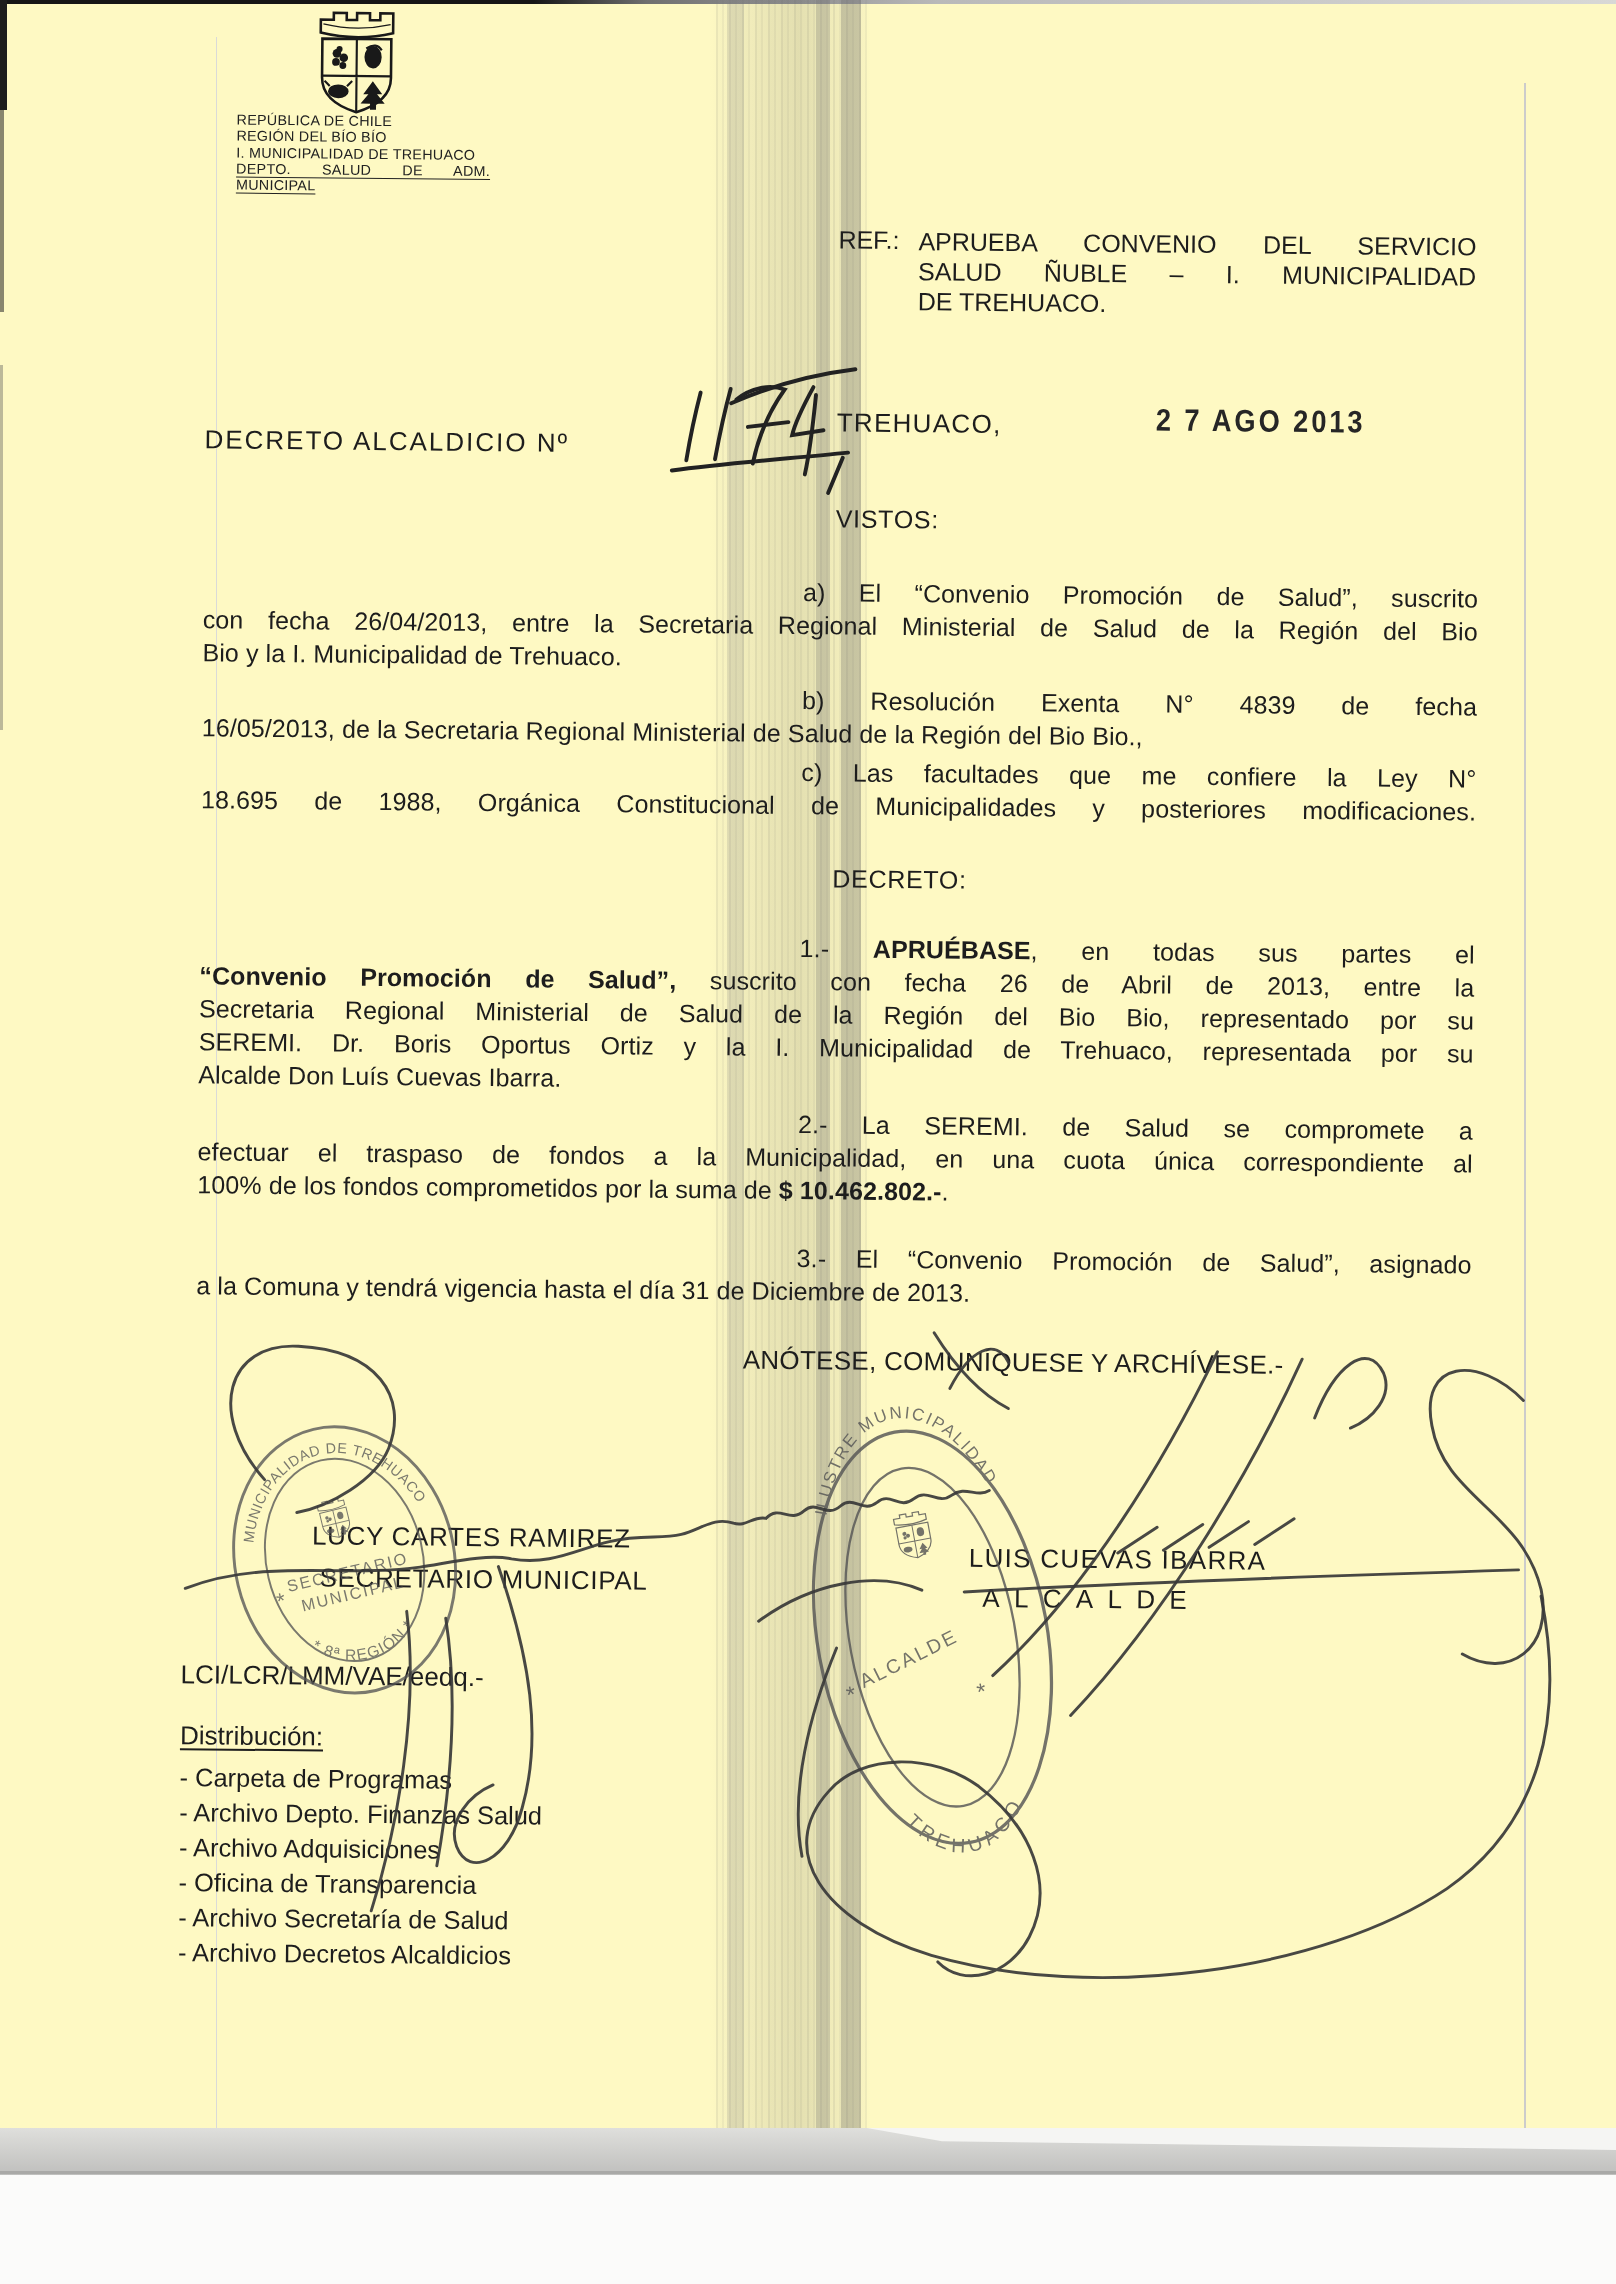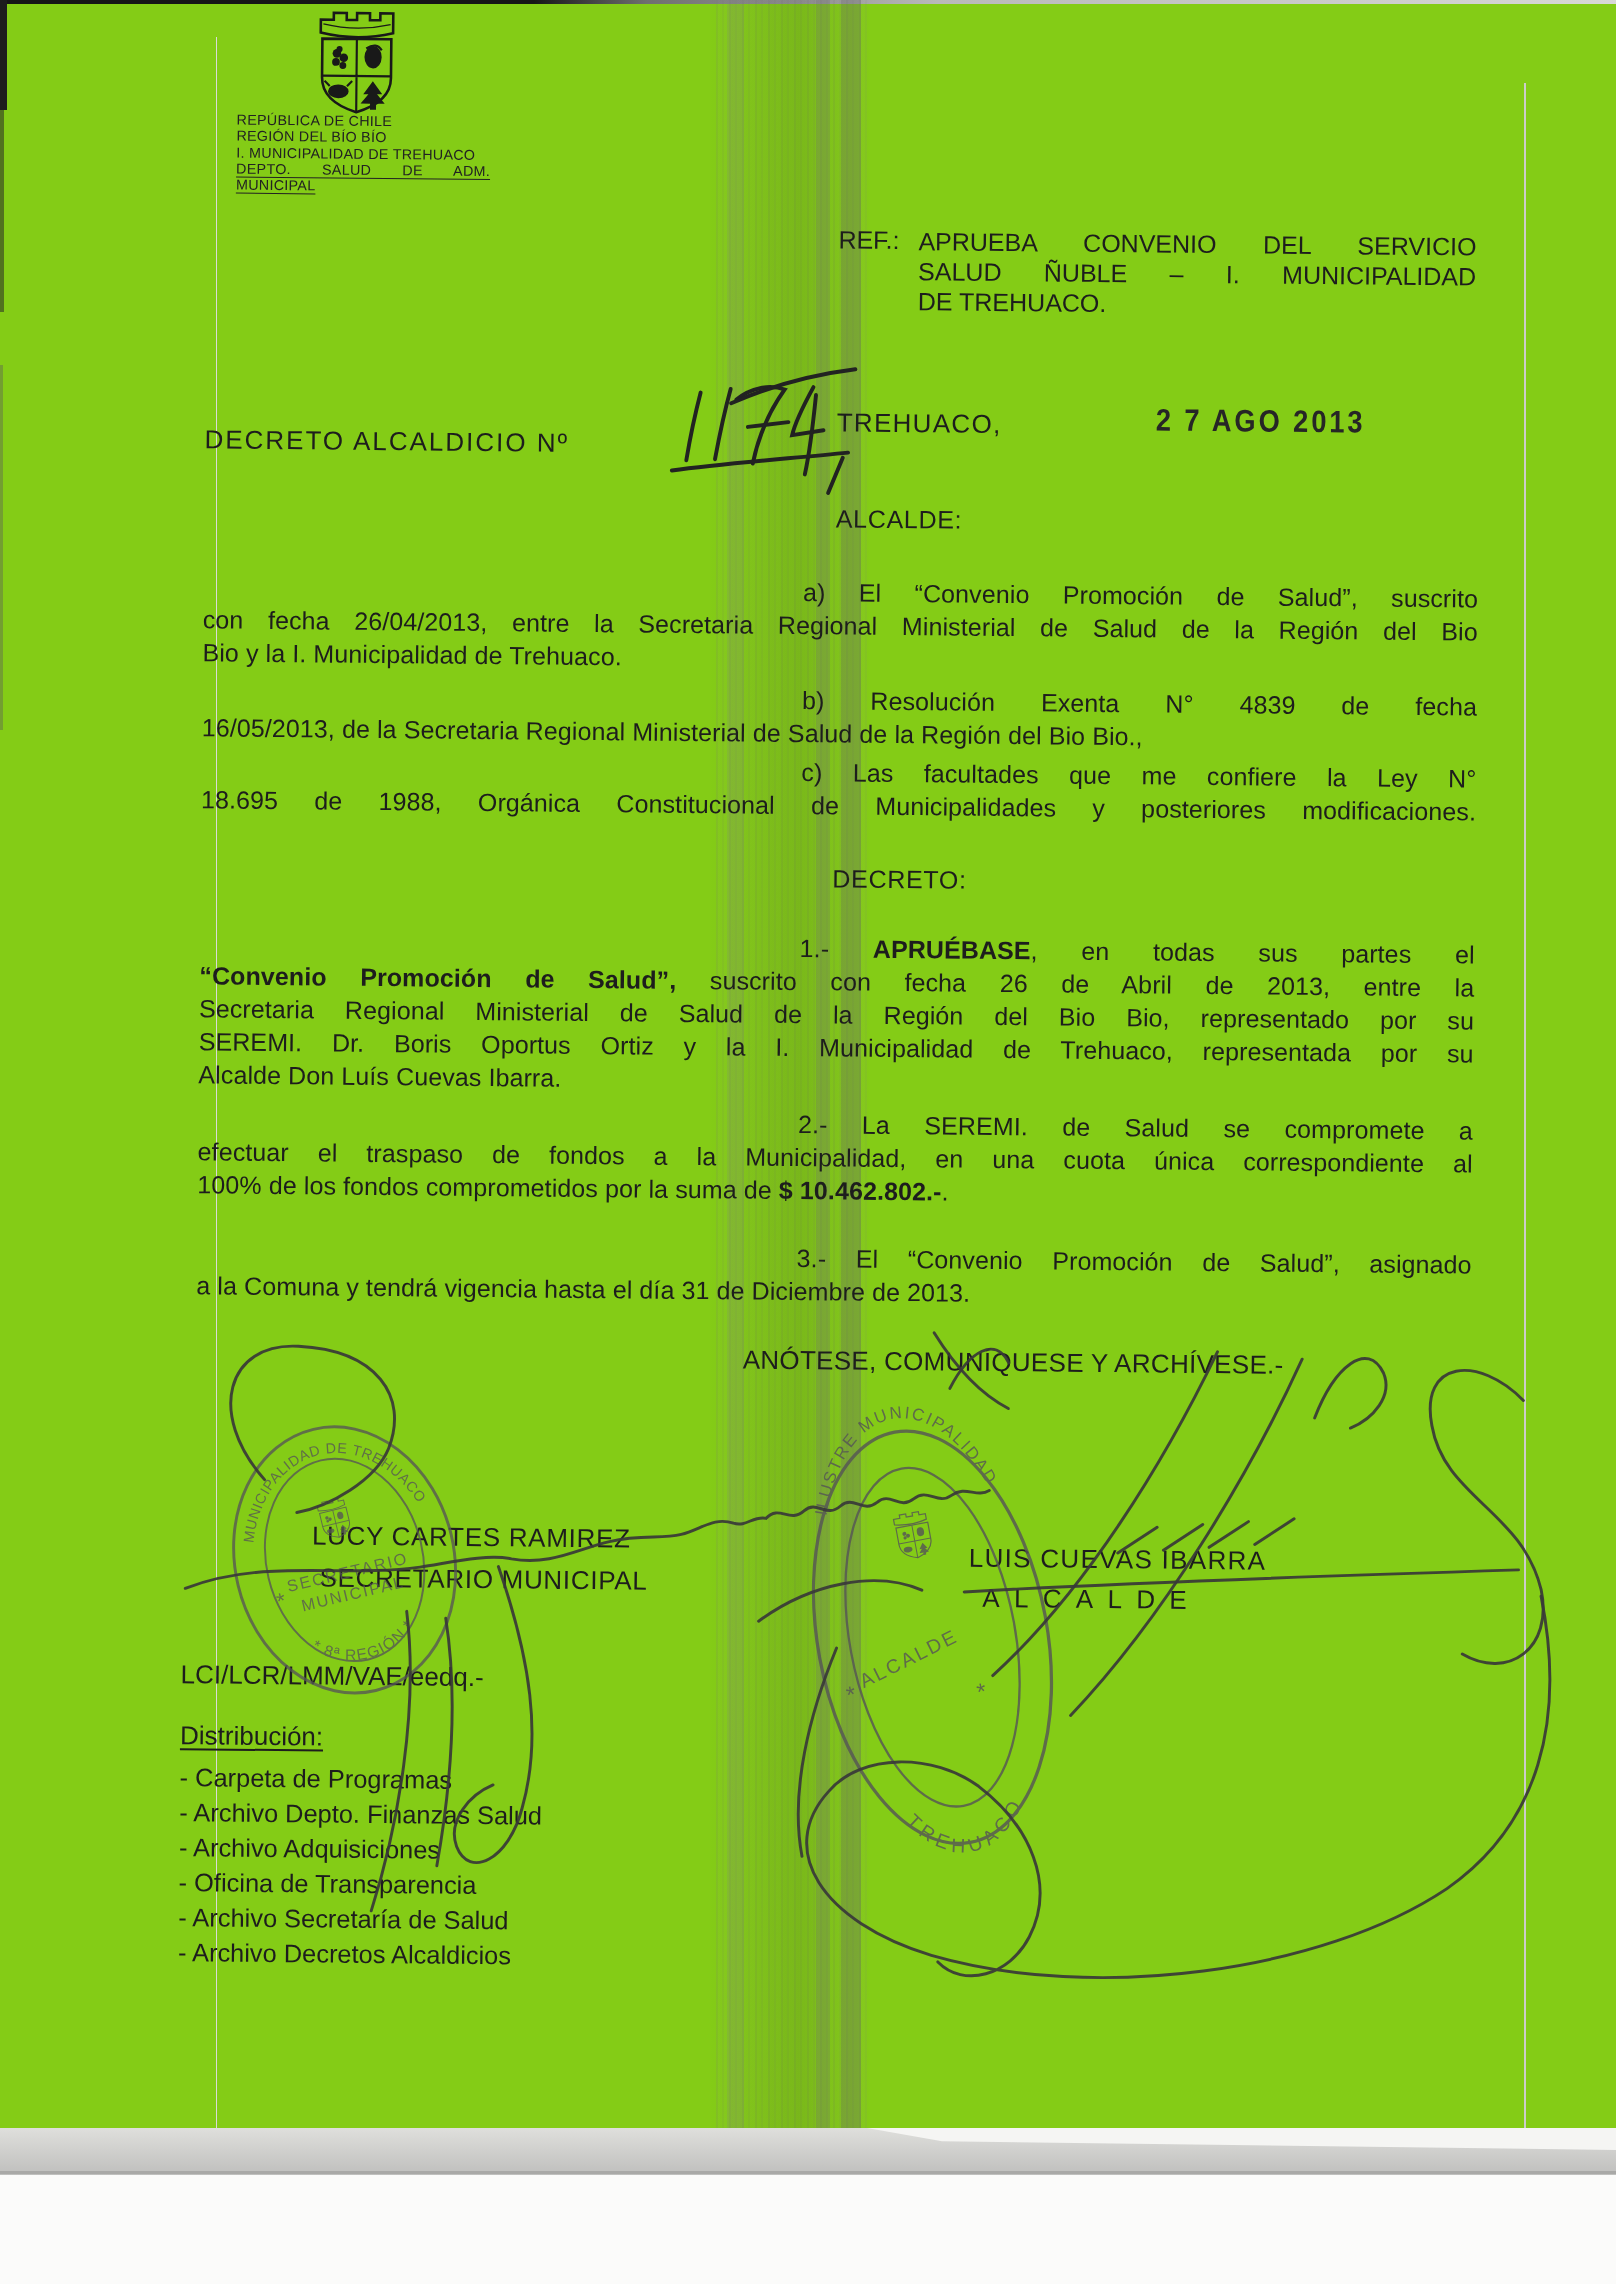--- a/index.html
+++ b/index.html
@@ -1,16 +1,16 @@
 <!DOCTYPE html>
 <html style="font-size:10.4px"><head>
 <meta charset="utf-8">
 <style>
   html,body{margin:0;padding:0;background:#e9e9e7;}
-  #sheet{position:relative;width:1617px;height:2284px;background:#84cc16;overflow:hidden;
+  #sheet{position:relative;width:1617px;height:2284px;background:#fef9c3;overflow:hidden;
          font-family:"Liberation Sans",sans-serif;color:#1d1d1d;}
   #sheet *{box-sizing:border-box;}
   .abs{position:absolute;}
   
   .top-strip{left:0;top:0;width:1617px;height:3.9px;
     background:linear-gradient(90deg,#161616 0 33%,#6f6f6f 40%,#b9b9b9 58%,#d8d8d6);}
   .lm1{left:0;top:0;width:6.5px;height:110px;background:#1d1d1d;}
   .lm2{left:0;top:110px;width:3.9px;height:202px;background:rgba(40,40,40,.55);}
   .lm3{left:0;top:365px;width:2.6px;height:365px;background:rgba(90,90,90,.4);}
   .vline-left{left:216px;top:37px;width:1.3px;height:2092px;background:#dadad8;}
@@ -117,21 +117,21 @@
         <div class="line jl"><span>APRUEBA CONVENIO DEL SERVICIO</span></div>
         <div class="line jl"><span>SALUD ÑUBLE – I. MUNICIPALIDAD</span></div>
         <div class="line "><span>DE TREHUACO.</span></div>
       </div>
 
     <div class="abs place">TREHUACO,</div>
     <div class="abs date-stamp">2 7 AGO 2013</div>
 
     <div class="abs decree-line">DECRETO ALCALDICIO Nº</div>
 
-    <div class="abs heading vistos-h">ALCALDE:</div>
+    <div class="abs heading vistos-h">VISTOS:</div>
     <div class="abs para p-a">
         <div class="line indent jl"><span>a)  El “Convenio Promoción de Salud”, suscrito</span></div>
         <div class="line jl"><span>con fecha 26/04/2013, entre la Secretaria Regional Ministerial de Salud de la Región del Bio</span></div>
         <div class="line "><span>Bio y la I. Municipalidad de Trehuaco.</span></div>
       </div>
     <div class="abs para p-b">
         <div class="line indent jl"><span>b)  Resolución Exenta N° 4839 de fecha</span></div>
         <div class="line "><span>16/05/2013, de la Secretaria Regional Ministerial de Salud de la Región del Bio Bio.,</span></div>
       </div>
     <div class="abs para p-c">

